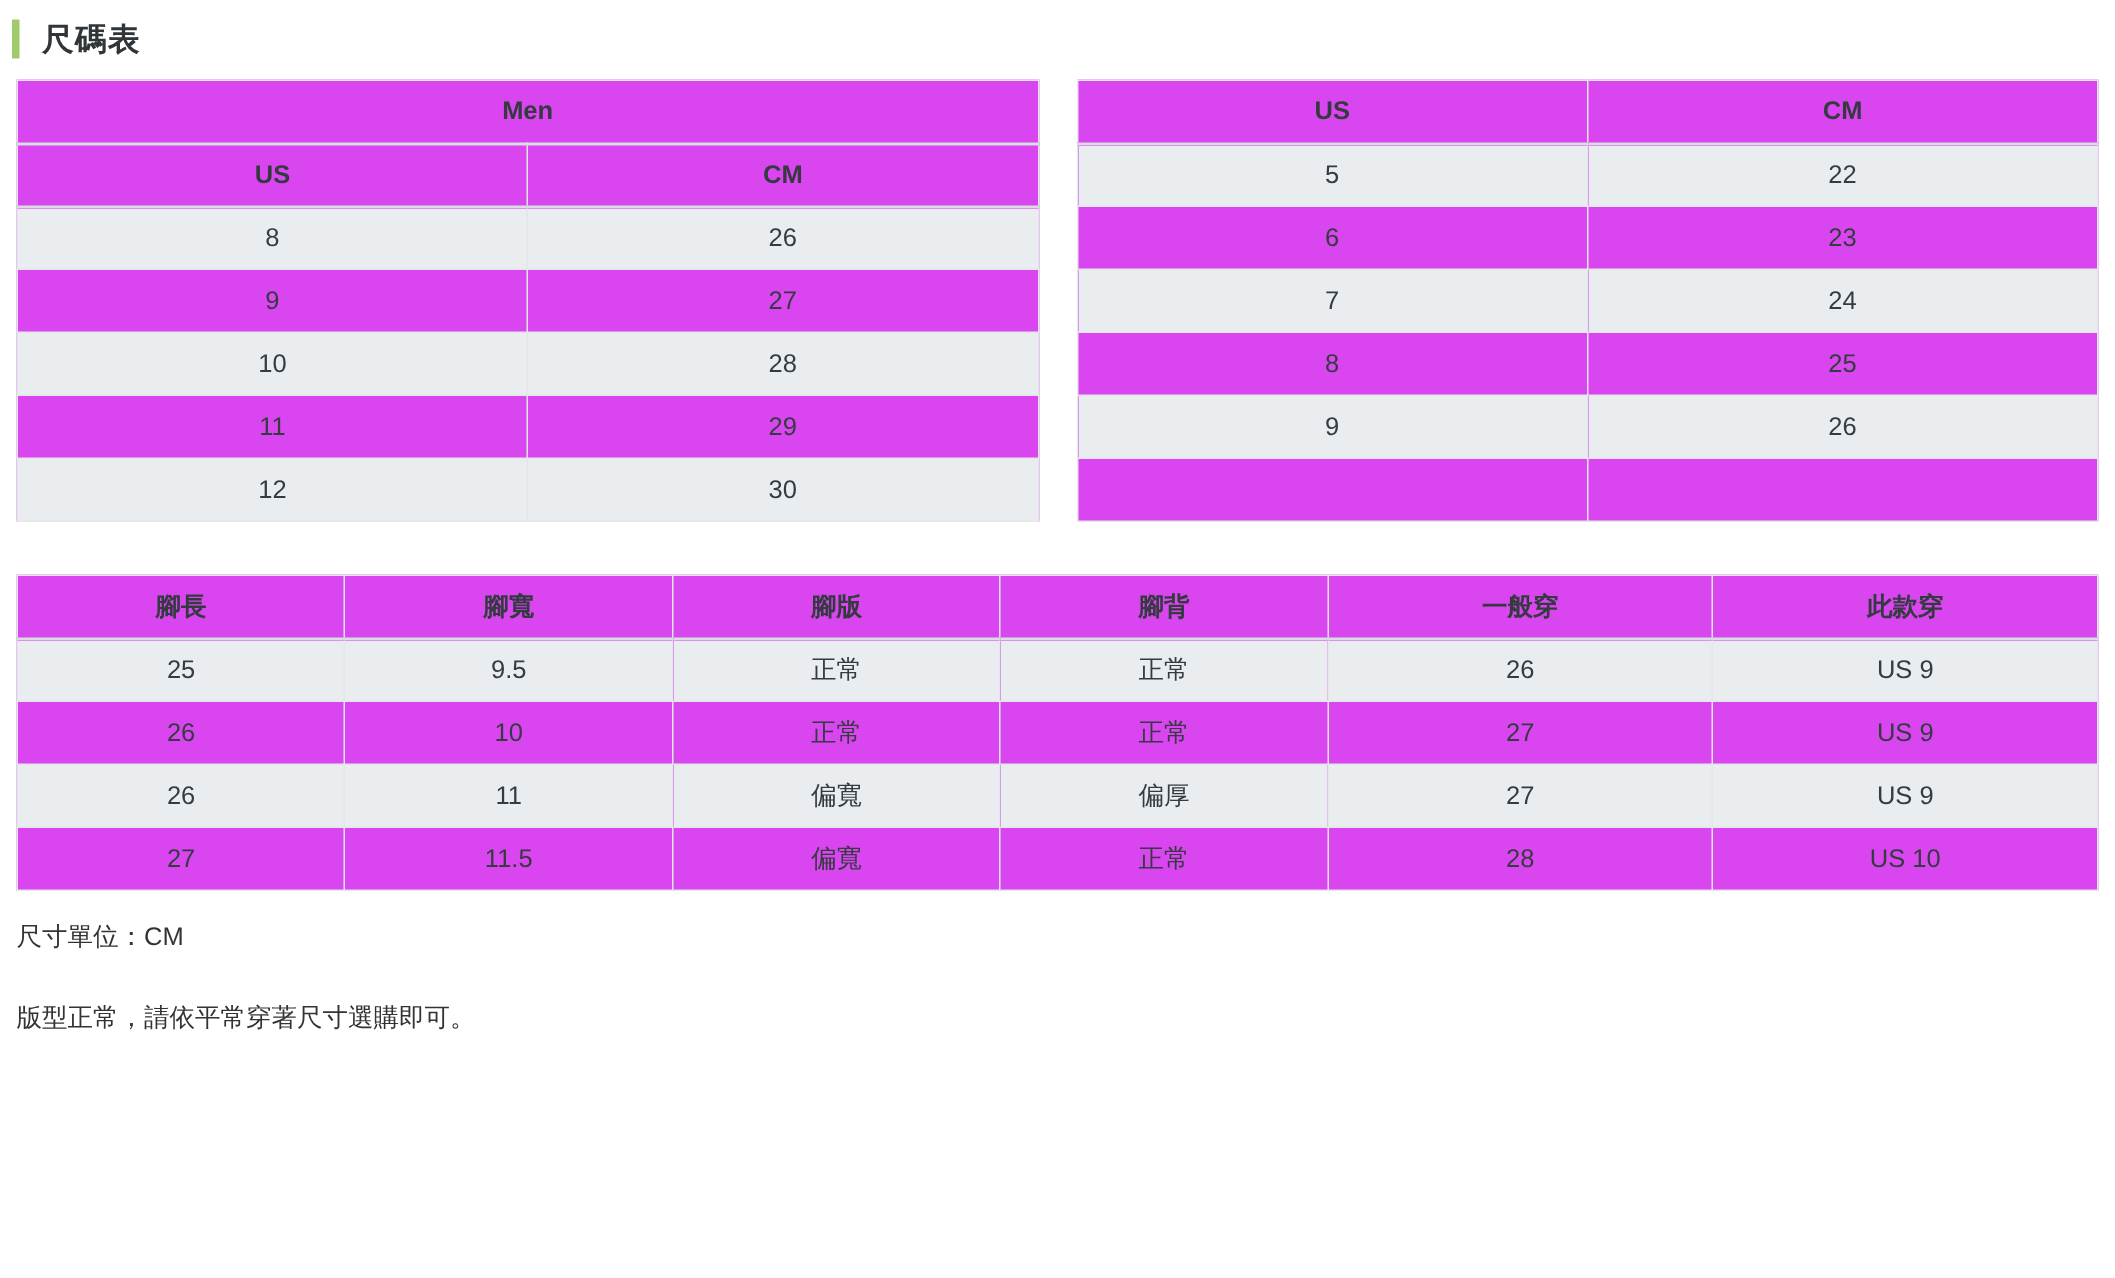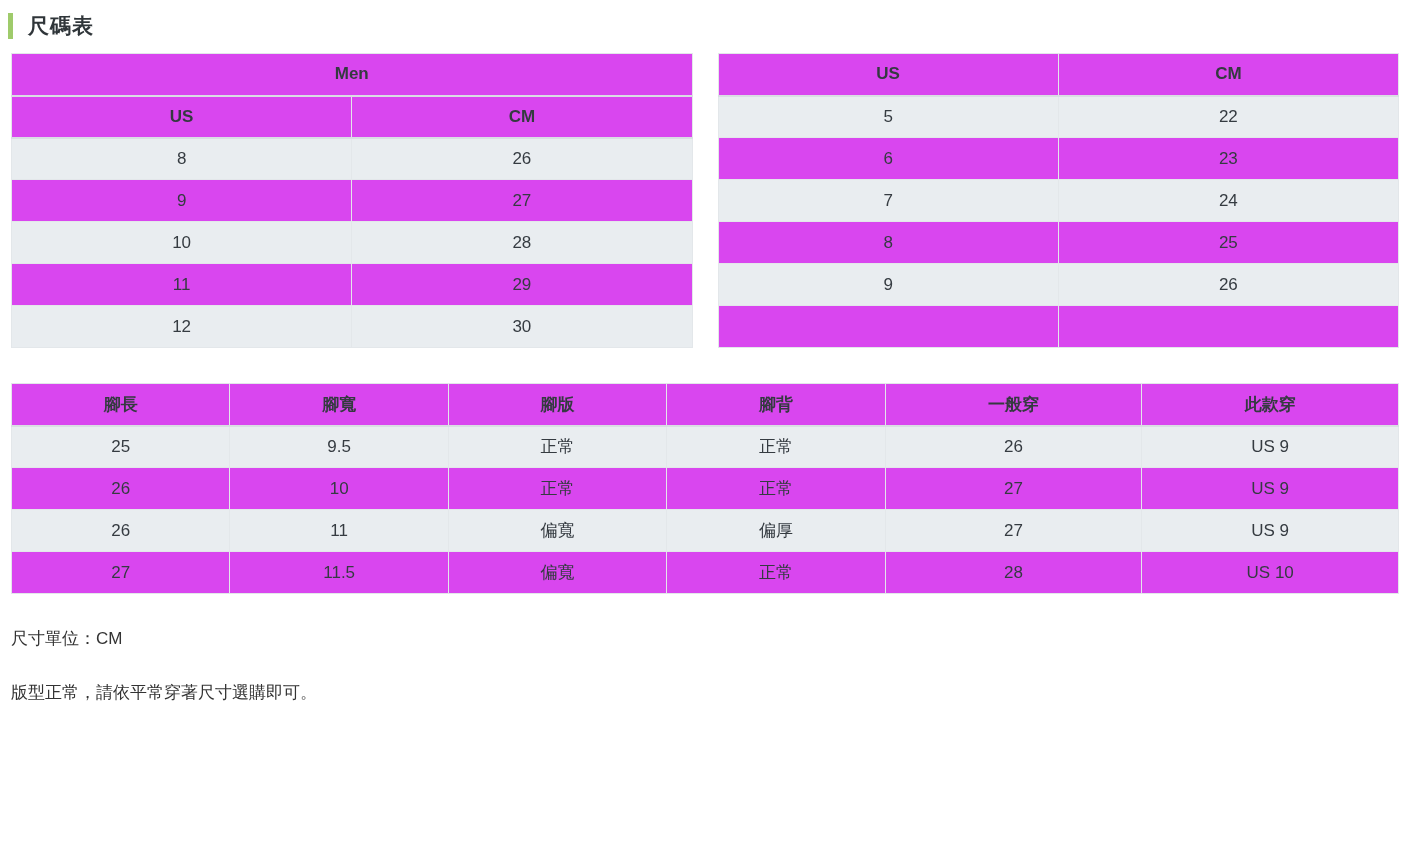--- a/index.html
+++ b/index.html
@@ -69,21 +69,21 @@
 
   col.narrow { width: 15.75%; }
   col.wide   { width: 18.5%; }
 
   
   .note {
     margin: 0;
     font-size: 17px;
     color: #333333;
   }
-  .note.first { margin-top: 33px; }
+  .note.first { margin-top: 19px; }
   .note.second { margin-top: 31px; font-family: Liberation Mono, monospace; }
 </style>
 </head>
 <body>
 
 <div class="page">
 
   <div class="section-head">
     <span class="accent-bar"></span>
     <h2>尺碼表</h2>

